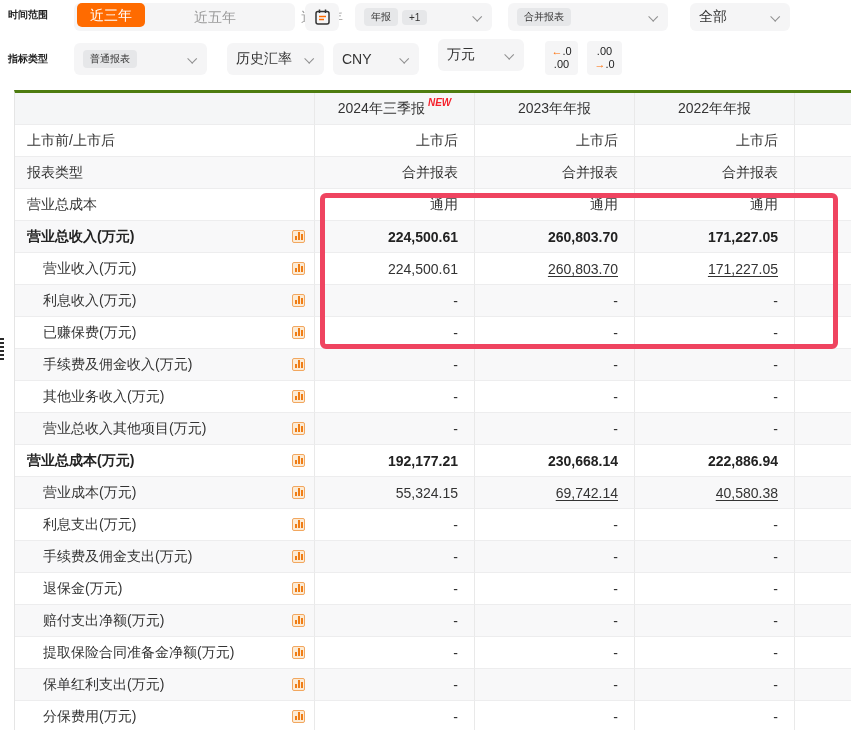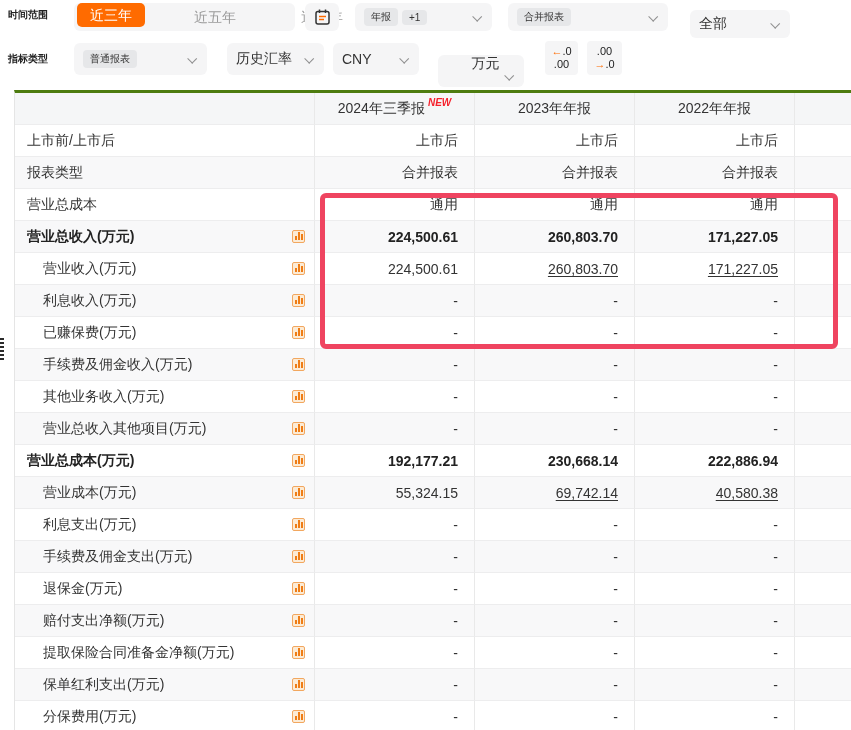--- a/index.html
+++ b/index.html
@@ -29,25 +29,25 @@
        border-radius:6px;display:flex;align-items:flex-start;gap:33px;}
   .seg .opt{color:var(--muted);padding:0 16px;height:28px;line-height:28px;cursor:pointer;white-space:nowrap;}
   .seg .opt.sel{background:var(--accent-orange);color:#fff;border-radius:5px;height:24px;line-height:24px;
        margin-left:3px;padding:0 13px;}
   .icon-btn{position:absolute;left:305px;top:3px;width:34px;height:28px;background:var(--ctrl-bg);
        border-radius:6px;display:flex;align-items:center;justify-content:center;}
   .dd{position:absolute;background:var(--ctrl-bg);border-radius:6px;display:flex;align-items:center;
        padding-left:9px;color:var(--text);white-space:nowrap;}
   .dd-period{left:355px;top:3px;width:137px;height:28px;}
   .dd-statement{left:508px;top:3px;width:160px;height:28px;}
-  .dd-scope{left:690px;top:10px;width:100px;height:28px;}
+  .dd-scope{left:690px;top:3px;width:100px;height:28px;}
   .dd-type{left:74px;top:43px;width:133px;height:32px;}
   .dd-fx{left:227px;top:43px;width:97px;height:32px;}
   .dd-ccy{left:333px;top:43px;width:86px;height:32px;}
-  .dd-unit{left:438px;top:55px;width:86px;height:32px;flex-direction:column;}
+  .dd-unit{left:438px;top:39px;width:86px;height:32px;}
   .tag{background:var(--tag-bg);border-radius:4px;padding:2px 7px;font-size:10px;margin-right:4px;}
   .chev{width:7px;height:7px;border-right:1.5px solid #8f8f8f;border-bottom:1.5px solid #8f8f8f;
        transform:rotate(45deg) translateY(-1px);margin-left:auto;margin-right:12px;flex:0 0 auto;}
   .dec-btn{position:absolute;background:var(--ctrl-bg);border-radius:4px;font-size:11px;line-height:13px;
        color:#222;text-align:center;padding-top:4px;}
   .dec1{left:545px;top:41px;width:33px;height:34px;}
   .dec2{left:587px;top:41px;width:35px;height:34px;}
   .oa{color:var(--accent-orange);}
   
   .table{position:absolute;left:14px;top:90px;width:837px;border-top:3px solid #4d7c0f;

